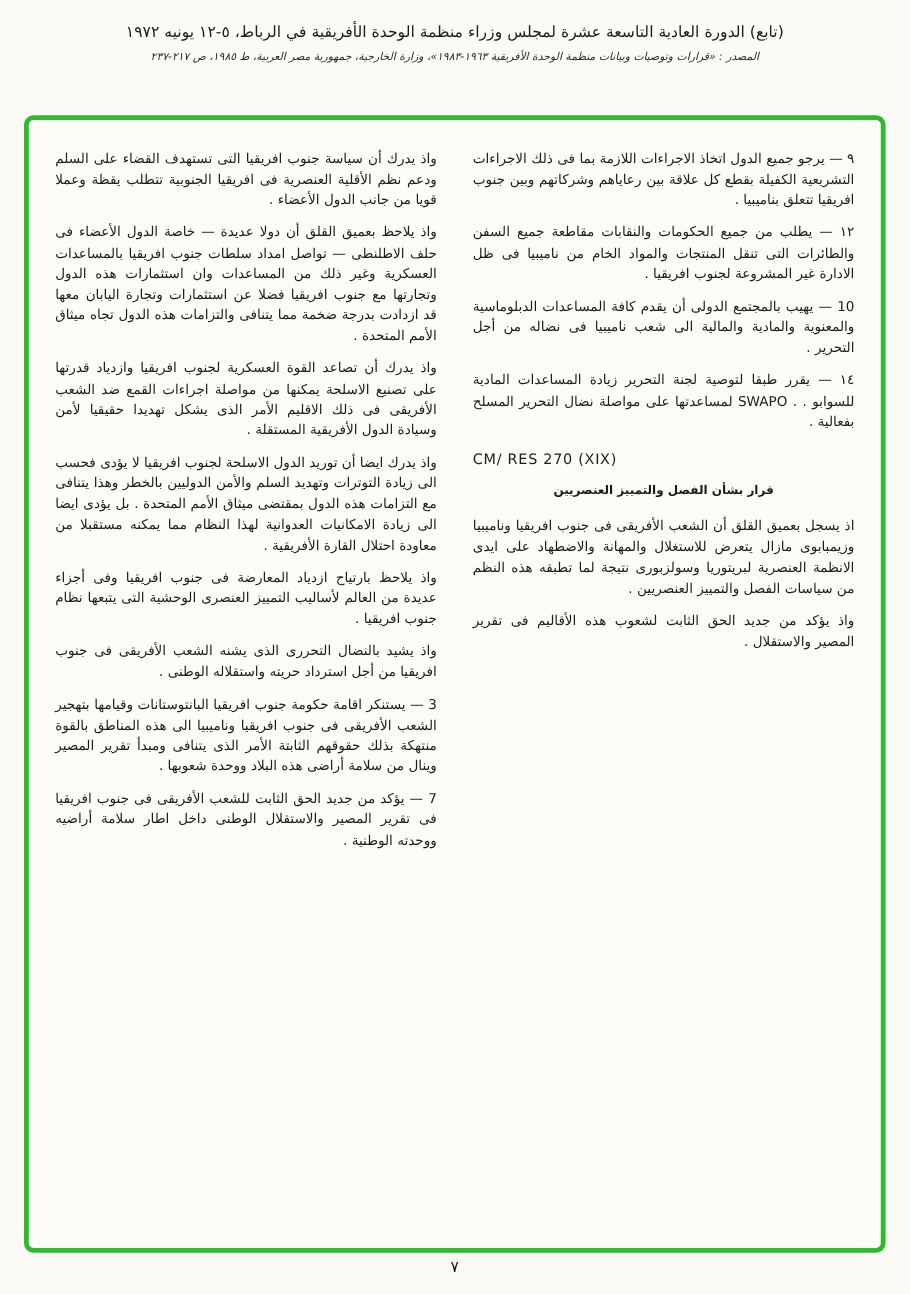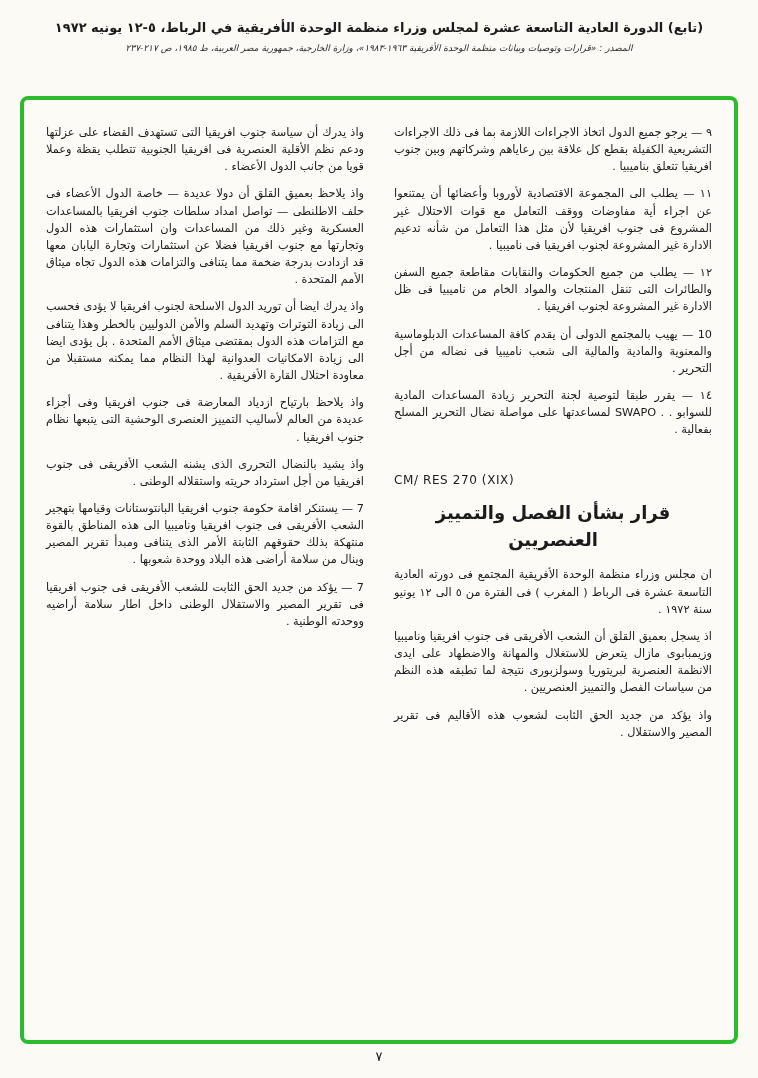--- a/index.html
+++ b/index.html
@@ -7,21 +7,21 @@
     width: 758px; height: 1078px;
     background: #fbfaf5;
     font-family: "DejaVu Sans", sans-serif;
     color: #1b1b1b;
     overflow: hidden;
   }
   .sheet { position: relative; width: 758px; height: 1078px; }
 
   
   .hdr { padding-top: 20px; text-align: center; direction: rtl; }
-  .hdr-title { font-size: 13px; font-weight: bold; letter-spacing: 0.2px; }
+  .hdr-title { font-size: 13px; font-weight: normal; letter-spacing: 0.2px; }
   .hdr-source { font-size: 9px; margin-top: 8px; color: #2a2a2a; font-style: italic; }
 
   
   .frame {
     position: absolute; left: 20px; top: 96px;
     width: 718px; height: 948px;
     border: 4px solid #2dbb2d; border-radius: 8px;
     background: #fcfbf6;
     padding: 24px 22px 20px 22px;
     display: flex; gap: 30px;
@@ -32,25 +32,25 @@
     flex: 1 1 0;
     direction: rtl;
     text-align: justify;
     font-size: 11.3px;
     line-height: 1.52;
   }
   .col p { margin-bottom: 10px; }
   .cm-line {
     direction: ltr; text-align: left;
     font-size: 12px; letter-spacing: 0.6px;
-    margin: 32px 0 14px 0;
+    margin: 14px 0 14px 0;
   }
   .res-heading {
     text-align: center; font-weight: bold;
-    font-size: 18px; margin: 0 0 13px 0;
+    font-size: 10px; margin: 0 0 13px 0;
   }
 
   
   .page-num {
     position: absolute; bottom: 14px; left: 0;
     width: 100%; text-align: center;
     font-size: 13px; color: #1b1b1b;
   }
 </style>
 </head>
@@ -60,38 +60,37 @@
 
   <header class="hdr">
     <div class="hdr-title">(تابع) الدورة العادية التاسعة عشرة لمجلس وزراء منظمة الوحدة الأفريقية في الرباط، ٥-١٢ يونيه ١٩٧٢</div>
     <div class="hdr-source">المصدر : «قرارات وتوصيات وبيانات منظمة الوحدة الأفريقية ١٩٦٣-١٩٨٣»، وزارة الخارجية، جمهورية مصر العربية، ط ١٩٨٥، ص ٢١٧-٢٣٧</div>
   </header>
 
   <div class="frame">
 
     <div class="col">
       <p>٩ — يرجو جميع الدول اتخاذ الاجراءات اللازمة بما فى ذلك الاجراءات التشريعية الكفيلة بقطع كل علاقة بين رعاياهم وشركاتهم وبين جنوب افريقيا تتعلق بناميبيا .</p>
-      <p>١١ — يطلب الى المجموعة الاقتصادية لأوروبا وأعضائها أن يمتنعوا عن اجراء أية مفاوضات ووقف التعامل مع قوات الاحتلال غير المشروع فى جنوب افريقيا لأن مثل هذا التعامل من شأنه تدعيم الادارة غير المشروعة لجنوب افريقيا فى ناميبيا .</p>
       <p>١٢ — يطلب من جميع الحكومات والنقابات مقاطعة جميع السفن والطائرات التى تنقل المنتجات والمواد الخام من ناميبيا فى ظل الادارة غير المشروعة لجنوب افريقيا .</p>
       <p>10 — يهيب بالمجتمع الدولى أن يقدم كافة المساعدات الدبلوماسية والمعنوية والمادية والمالية الى شعب ناميبيا فى نضاله من أجل التحرير .</p>
       <p>١٤ — يقرر طبقا لتوصية لجنة التحرير زيادة المساعدات المادية للسوابو . . SWAPO لمساعدتها على مواصلة نضال التحرير المسلح بفعالية .</p>
       <p class="cm-line">CM/ RES 270 (XIX)</p>
       <h2 class="res-heading">قرار بشأن الفصل والتمييز العنصريين</h2>
-      <p>ان مجلس وزراء منظمة الوحدة الأفريقية المجتمع فى دورته العادية التاسعة عشرة فى الرباط ( المغرب ) فى الفترة من ٥ الى ١٢ يونيو سنة ١٩٧٢ .</p>
       <p>اذ يسجل بعميق القلق أن الشعب الأفريقى فى جنوب افريقيا وناميبيا وزيمبابوى مازال يتعرض للاستغلال والمهانة والاضطهاد على ايدى الانظمة العنصرية لبريتوريا وسولزبورى نتيجة لما تطبقه هذه النظم من سياسات الفصل والتمييز العنصريين .</p>
       <p>واذ يؤكد من جديد الحق الثابت لشعوب هذه الأقاليم فى تقرير المصير والاستقلال .</p>
     </div>
 
     <div class="col">
-      <p>واذ يدرك أن سياسة جنوب افريقيا التى تستهدف القضاء على عزلتها ودعم نظم الأقلية العنصرية فى افريقيا الجنوبية تتطلب يقظة وعملا قويا من جانب الدول الأعضاء .</p>
+      <p>واذ يدرك أن سياسة جنوب افريقيا التى تستهدف القضاء على السلم ودعم نظم الأقلية العنصرية فى افريقيا الجنوبية تتطلب يقظة وعملا قويا من جانب الدول الأعضاء .</p>
       <p>واذ يلاحظ بعميق القلق أن دولا عديدة — خاصة الدول الأعضاء فى حلف الاطلنطى — تواصل امداد سلطات جنوب افريقيا بالمساعدات العسكرية وغير ذلك من المساعدات وان استثمارات هذه الدول وتجارتها مع جنوب افريقيا فضلا عن استثمارات وتجارة اليابان معها قد ازدادت بدرجة ضخمة مما يتنافى والتزامات هذه الدول تجاه ميثاق الأمم المتحدة .</p>
+      <p>واذ يدرك أن تصاعد القوة العسكرية لجنوب افريقيا وازدياد قدرتها على تصنيع الاسلحة يمكنها من مواصلة اجراءات القمع ضد الشعب الأفريقى فى ذلك الاقليم الأمر الذى يشكل تهديدا حقيقيا لأمن وسيادة الدول الأفريقية المستقلة .</p>
       <p>واذ يدرك ايضا أن توريد الدول الاسلحة لجنوب افريقيا لا يؤدى فحسب الى زيادة التوترات وتهديد السلم والأمن الدوليين بالخطر وهذا يتنافى مع التزامات هذه الدول بمقتضى ميثاق الأمم المتحدة . بل يؤدى ايضا الى زيادة الامكانيات العدوانية لهذا النظام مما يمكنه مستقبلا من معاودة احتلال القارة الأفريقية .</p>
       <p>واذ يلاحظ بارتياح ازدياد المعارضة فى جنوب افريقيا وفى أجزاء عديدة من العالم لأساليب التمييز العنصرى الوحشية التى يتبعها نظام جنوب افريقيا .</p>
       <p>واذ يشيد بالنضال التحررى الذى يشنه الشعب الأفريقى فى جنوب افريقيا من أجل استرداد حريته واستقلاله الوطنى .</p>
-      <p>7 — يستنكر اقامة حكومة جنوب افريقيا البانتوستانات وقيامها بتهجير الشعب الأفريقى فى جنوب افريقيا وناميبيا الى هذه المناطق بالقوة منتهكة بذلك حقوقهم الثابتة الأمر الذى يتنافى ومبدأ تقرير المصير وينال من سلامة أراضى هذه البلاد ووحدة شعوبها .</p>
+      <p>3 — يستنكر اقامة حكومة جنوب افريقيا البانتوستانات وقيامها بتهجير الشعب الأفريقى فى جنوب افريقيا وناميبيا الى هذه المناطق بالقوة منتهكة بذلك حقوقهم الثابتة الأمر الذى يتنافى ومبدأ تقرير المصير وينال من سلامة أراضى هذه البلاد ووحدة شعوبها .</p>
       <p>7 — يؤكد من جديد الحق الثابت للشعب الأفريقى فى جنوب افريقيا فى تقرير المصير والاستقلال الوطنى داخل اطار سلامة أراضيه ووحدته الوطنية .</p>
     </div>
 
   </div>
 
   <div class="page-num">٧</div>
 
 </div>
 
 </body></html>

